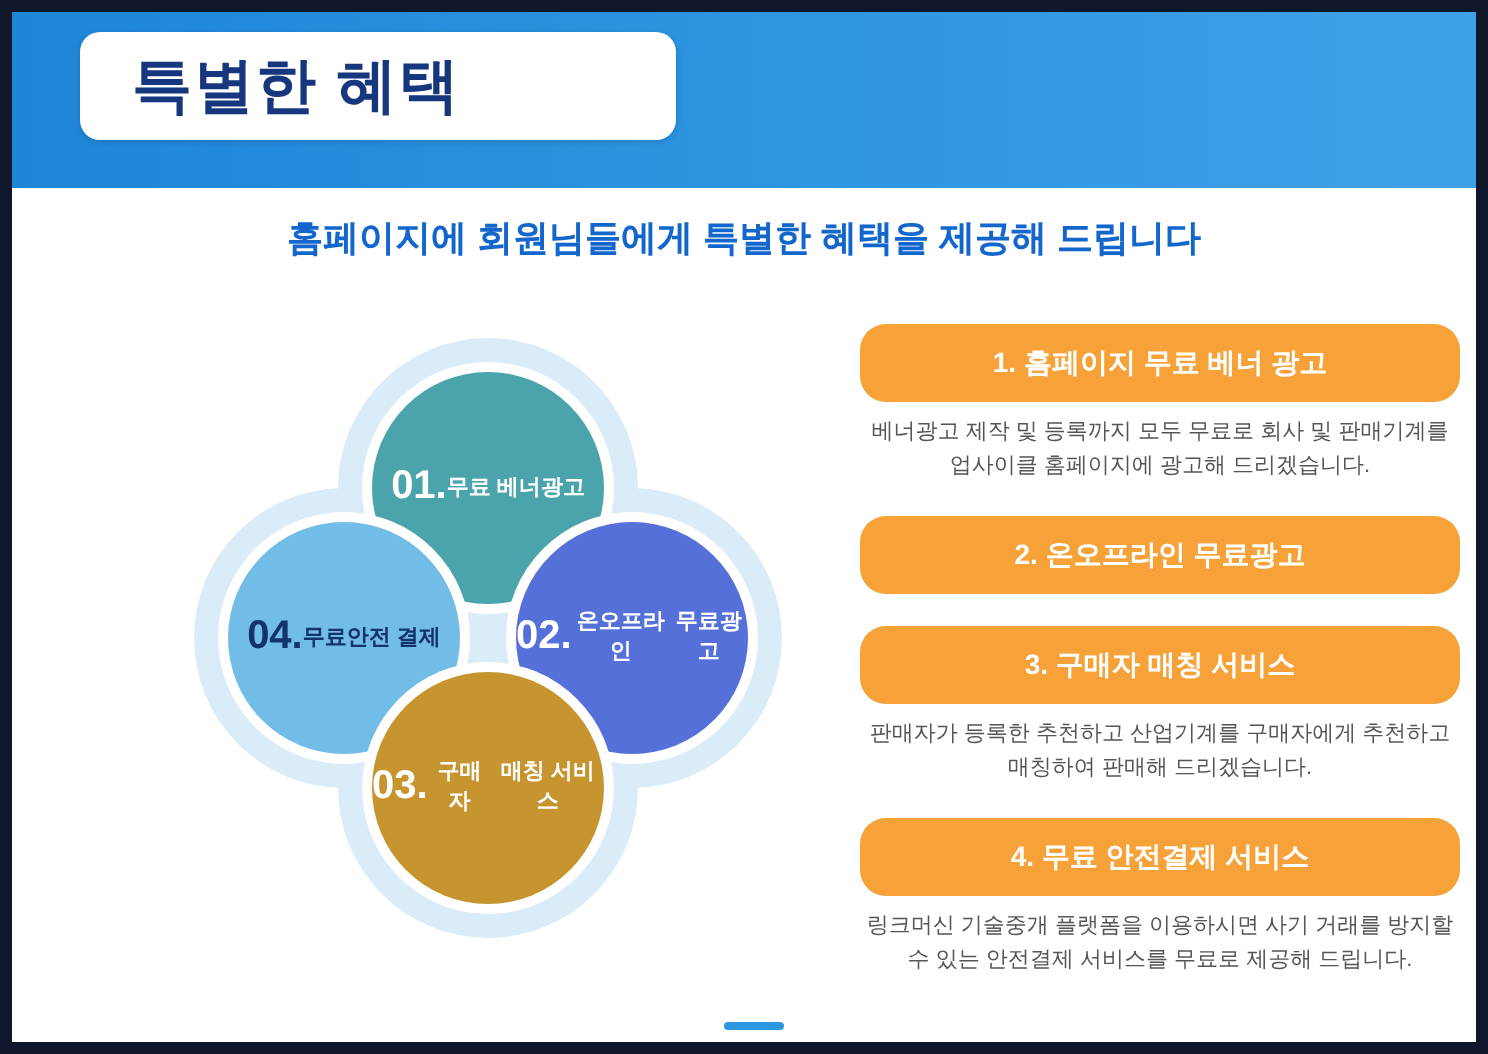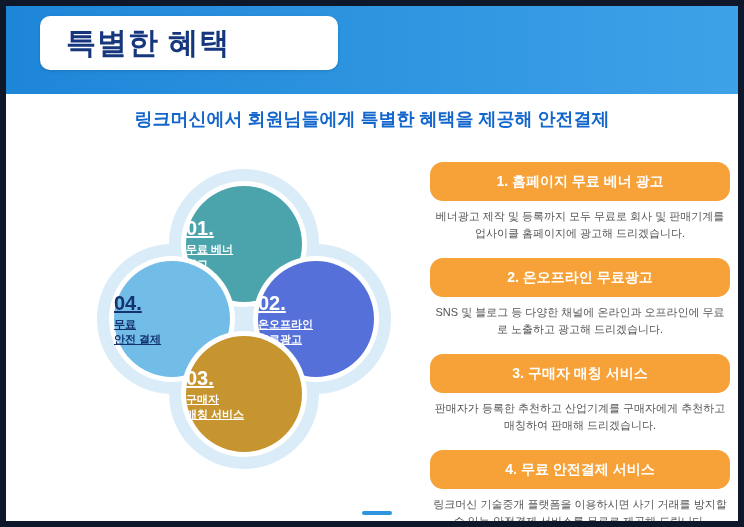--- a/index.html
+++ b/index.html
@@ -14,21 +14,21 @@
   
   .subtitle{position:absolute;top:101px;left:0;right:0;text-align:center;font-size:18px;font-weight:bold;color:#1266cc;}
 
   
   .diagram{position:absolute;left:88px;top:158px;width:310px;height:322px;}
   .blob{position:absolute;width:150px;height:150px;border-radius:50%;background:#d9ecf8;}
   .blob.b-top{left:75px;top:5px;}
   .blob.b-right{left:147px;top:80px;}
   .blob.b-bottom{left:75px;top:155px;}
   .blob.b-left{left:3px;top:80px;}
-  .circle{position:absolute;width:116px;height:116px;border-radius:50%;display:flex;flex-direction:column;align-items:flex-start;justify-content:center;text-align:center;box-shadow:0 0 0 5px #ffffff;color:#fff;text-decoration:underline;}
+  .circle{position:absolute;width:116px;height:116px;border-radius:50%;display:flex;flex-direction:row;align-items:center;justify-content:center;text-align:center;box-shadow:0 0 0 5px #ffffff;color:#fff;}
   .circle .num{font-size:20px;font-weight:bold;margin-bottom:2px;}
   .circle .line{font-size:11px;font-weight:bold;line-height:1.35;}
   .c-top{left:92px;top:22px;z-index:2;}
   .c-right{left:164px;top:97px;z-index:3;}
   .c-bottom{left:92px;top:172px;z-index:4;}
   .c-left{left:20px;top:97px;z-index:3;}
 
   
   .benefits{position:absolute;left:424px;top:156px;width:300px;display:flex;flex-direction:column;gap:16px;}
   .benefit{display:flex;flex-direction:column;}
@@ -41,21 +41,21 @@
 <body>
 
 <div class="slide">
 
   <div class="header">
     <div class="title-box">
       <span class="title">특별한 혜택</span>
     </div>
   </div>
 
-  <div class="subtitle">링크머신에서 회원님들에게 특별한 혜택을 제공해 안전결제</div>
+  <div class="subtitle">홈페이지에 회원님들에게 특별한 혜택을 제공해 드립니다</div>
 
   <div class="diagram">
     <div class="blob b-top"></div>
     <div class="blob b-right"></div>
     <div class="blob b-bottom"></div>
     <div class="blob b-left"></div>
 
     <div class="circle c-top" style="background: rgb(75, 164, 171); color: rgb(255, 255, 255);">
       <div class="num">01.</div>
       <div class="line">무료 베너</div>
@@ -83,21 +83,20 @@
 
   <div class="benefits">
 
     <div class="benefit">
       <div class="pill" style="background: rgb(247, 162, 56);">1. 홈페이지 무료 베너 광고</div>
       <div class="desc">베너광고 제작 및 등록까지 모두 무료로 회사 및 판매기계를 업사이클 홈페이지에 광고해 드리겠습니다.</div>
     </div>
 
     <div class="benefit">
       <div class="pill" style="background: rgb(247, 162, 56);">2. 온오프라인 무료광고</div>
-      <div class="desc">SNS 및 블로그 등 다양한 채널에 온라인과 오프라인에 무료로 노출하고 광고해 드리겠습니다.</div>
     </div>
 
     <div class="benefit">
       <div class="pill" style="background: rgb(247, 162, 56);">3. 구매자 매칭 서비스</div>
       <div class="desc">판매자가 등록한 추천하고 산업기계를 구매자에게 추천하고 매칭하여 판매해 드리겠습니다.</div>
     </div>
 
     <div class="benefit">
       <div class="pill" style="background: rgb(247, 162, 56);">4. 무료 안전결제 서비스</div>
       <div class="desc">링크머신 기술중개 플랫폼을 이용하시면 사기 거래를 방지할 수 있는 안전결제 서비스를 무료로 제공해 드립니다.</div>

